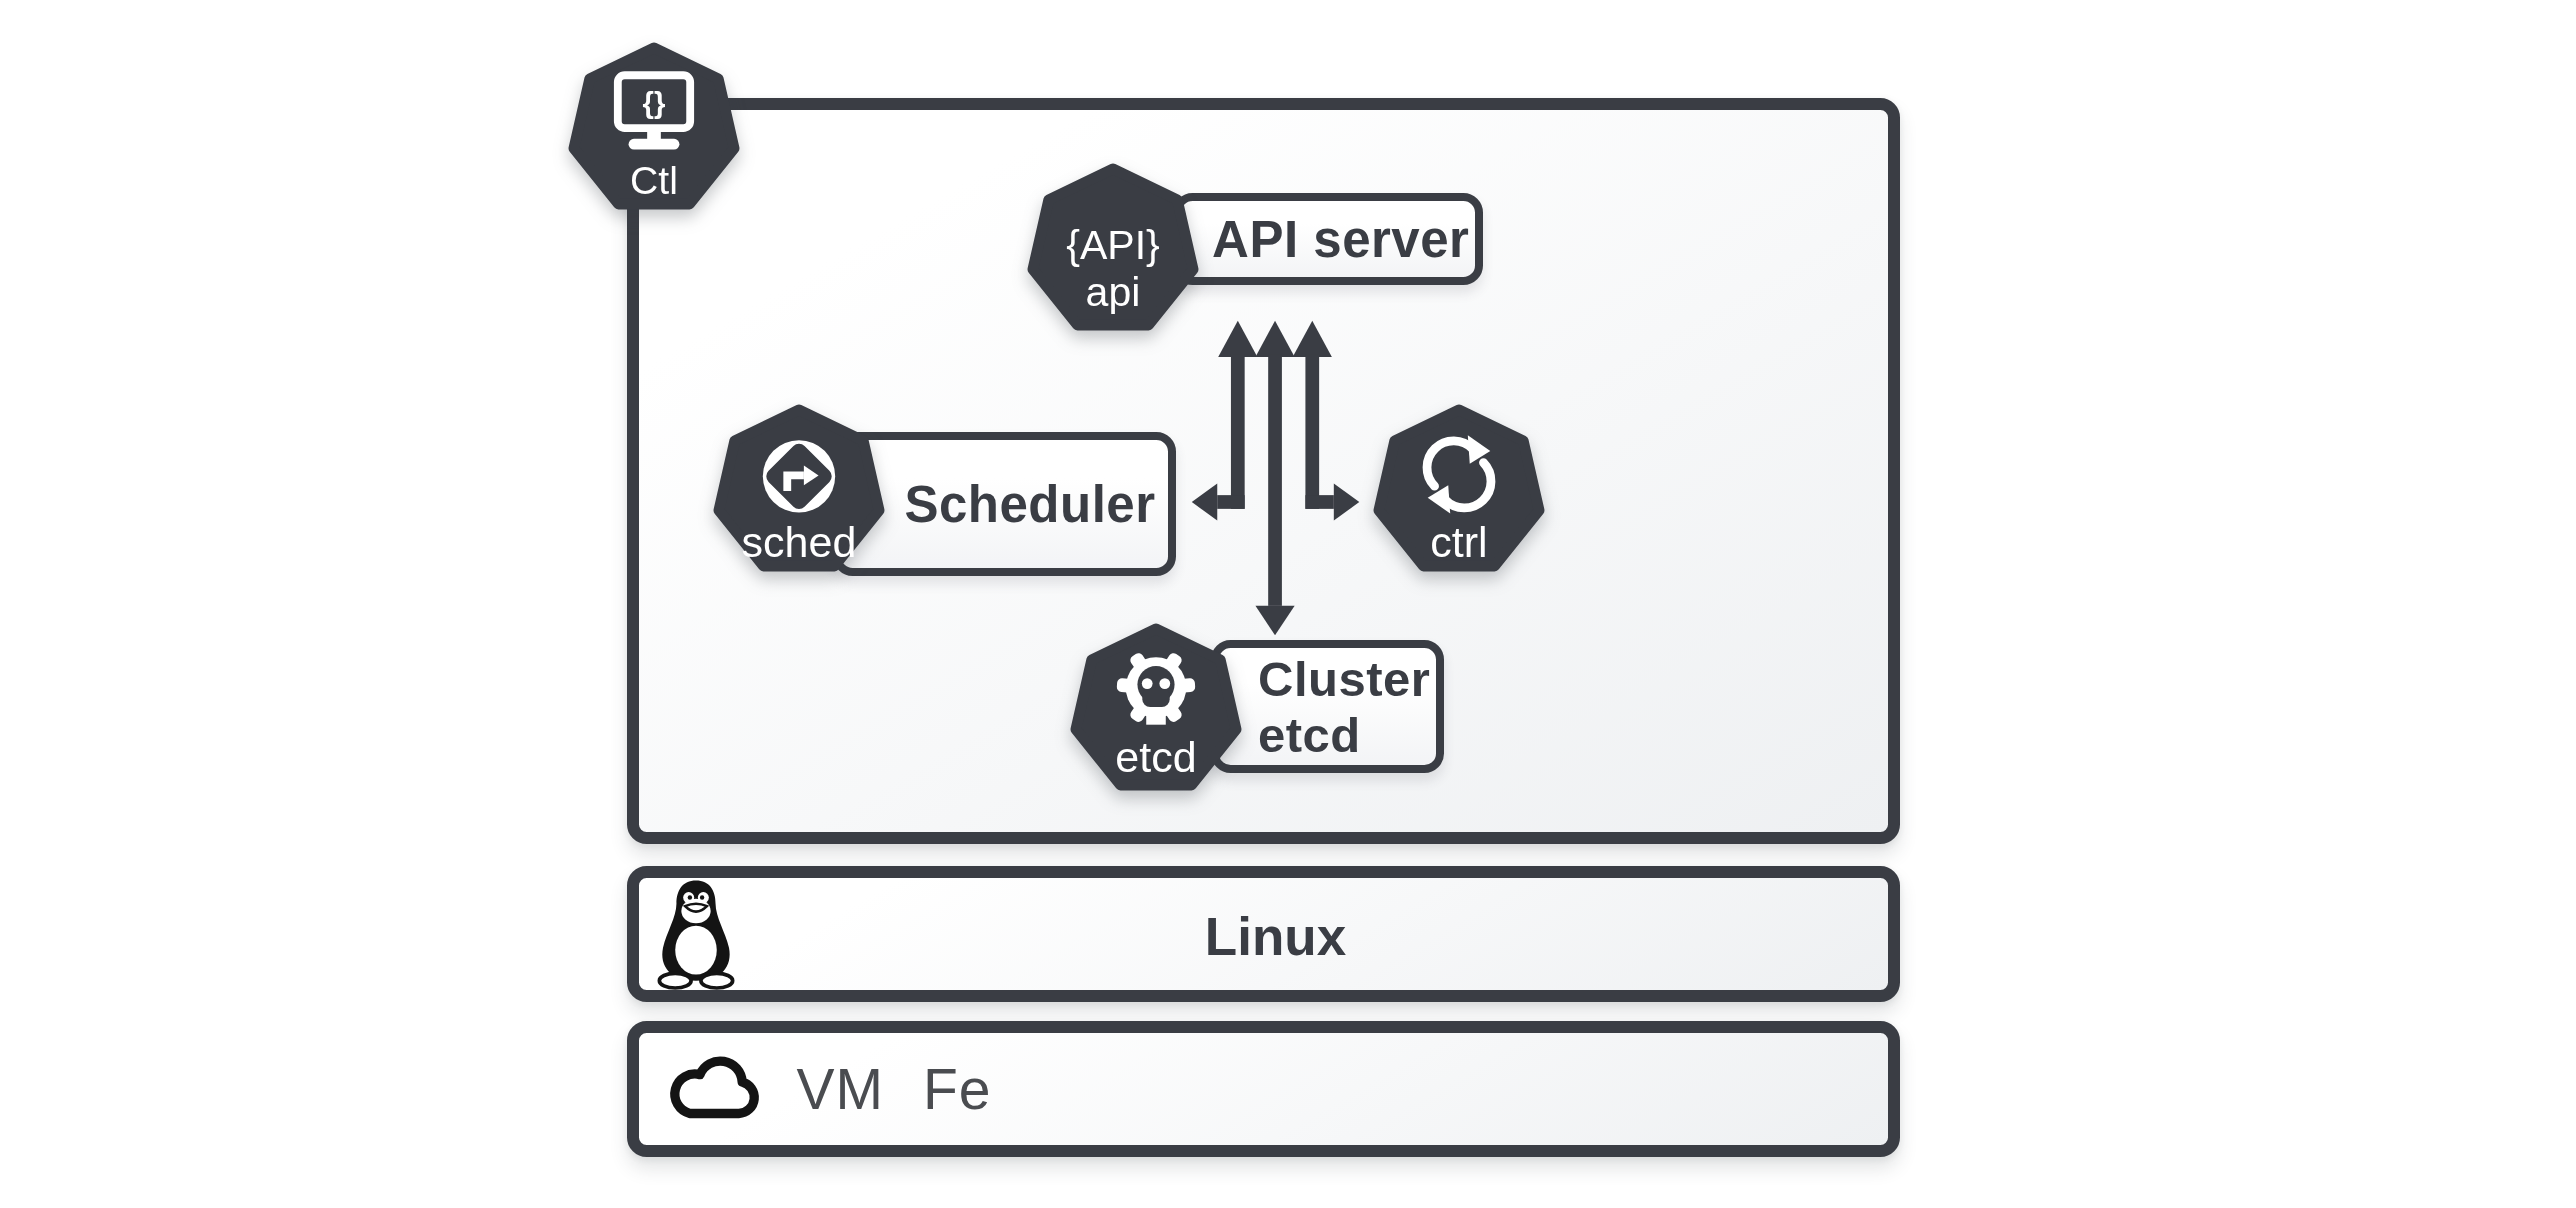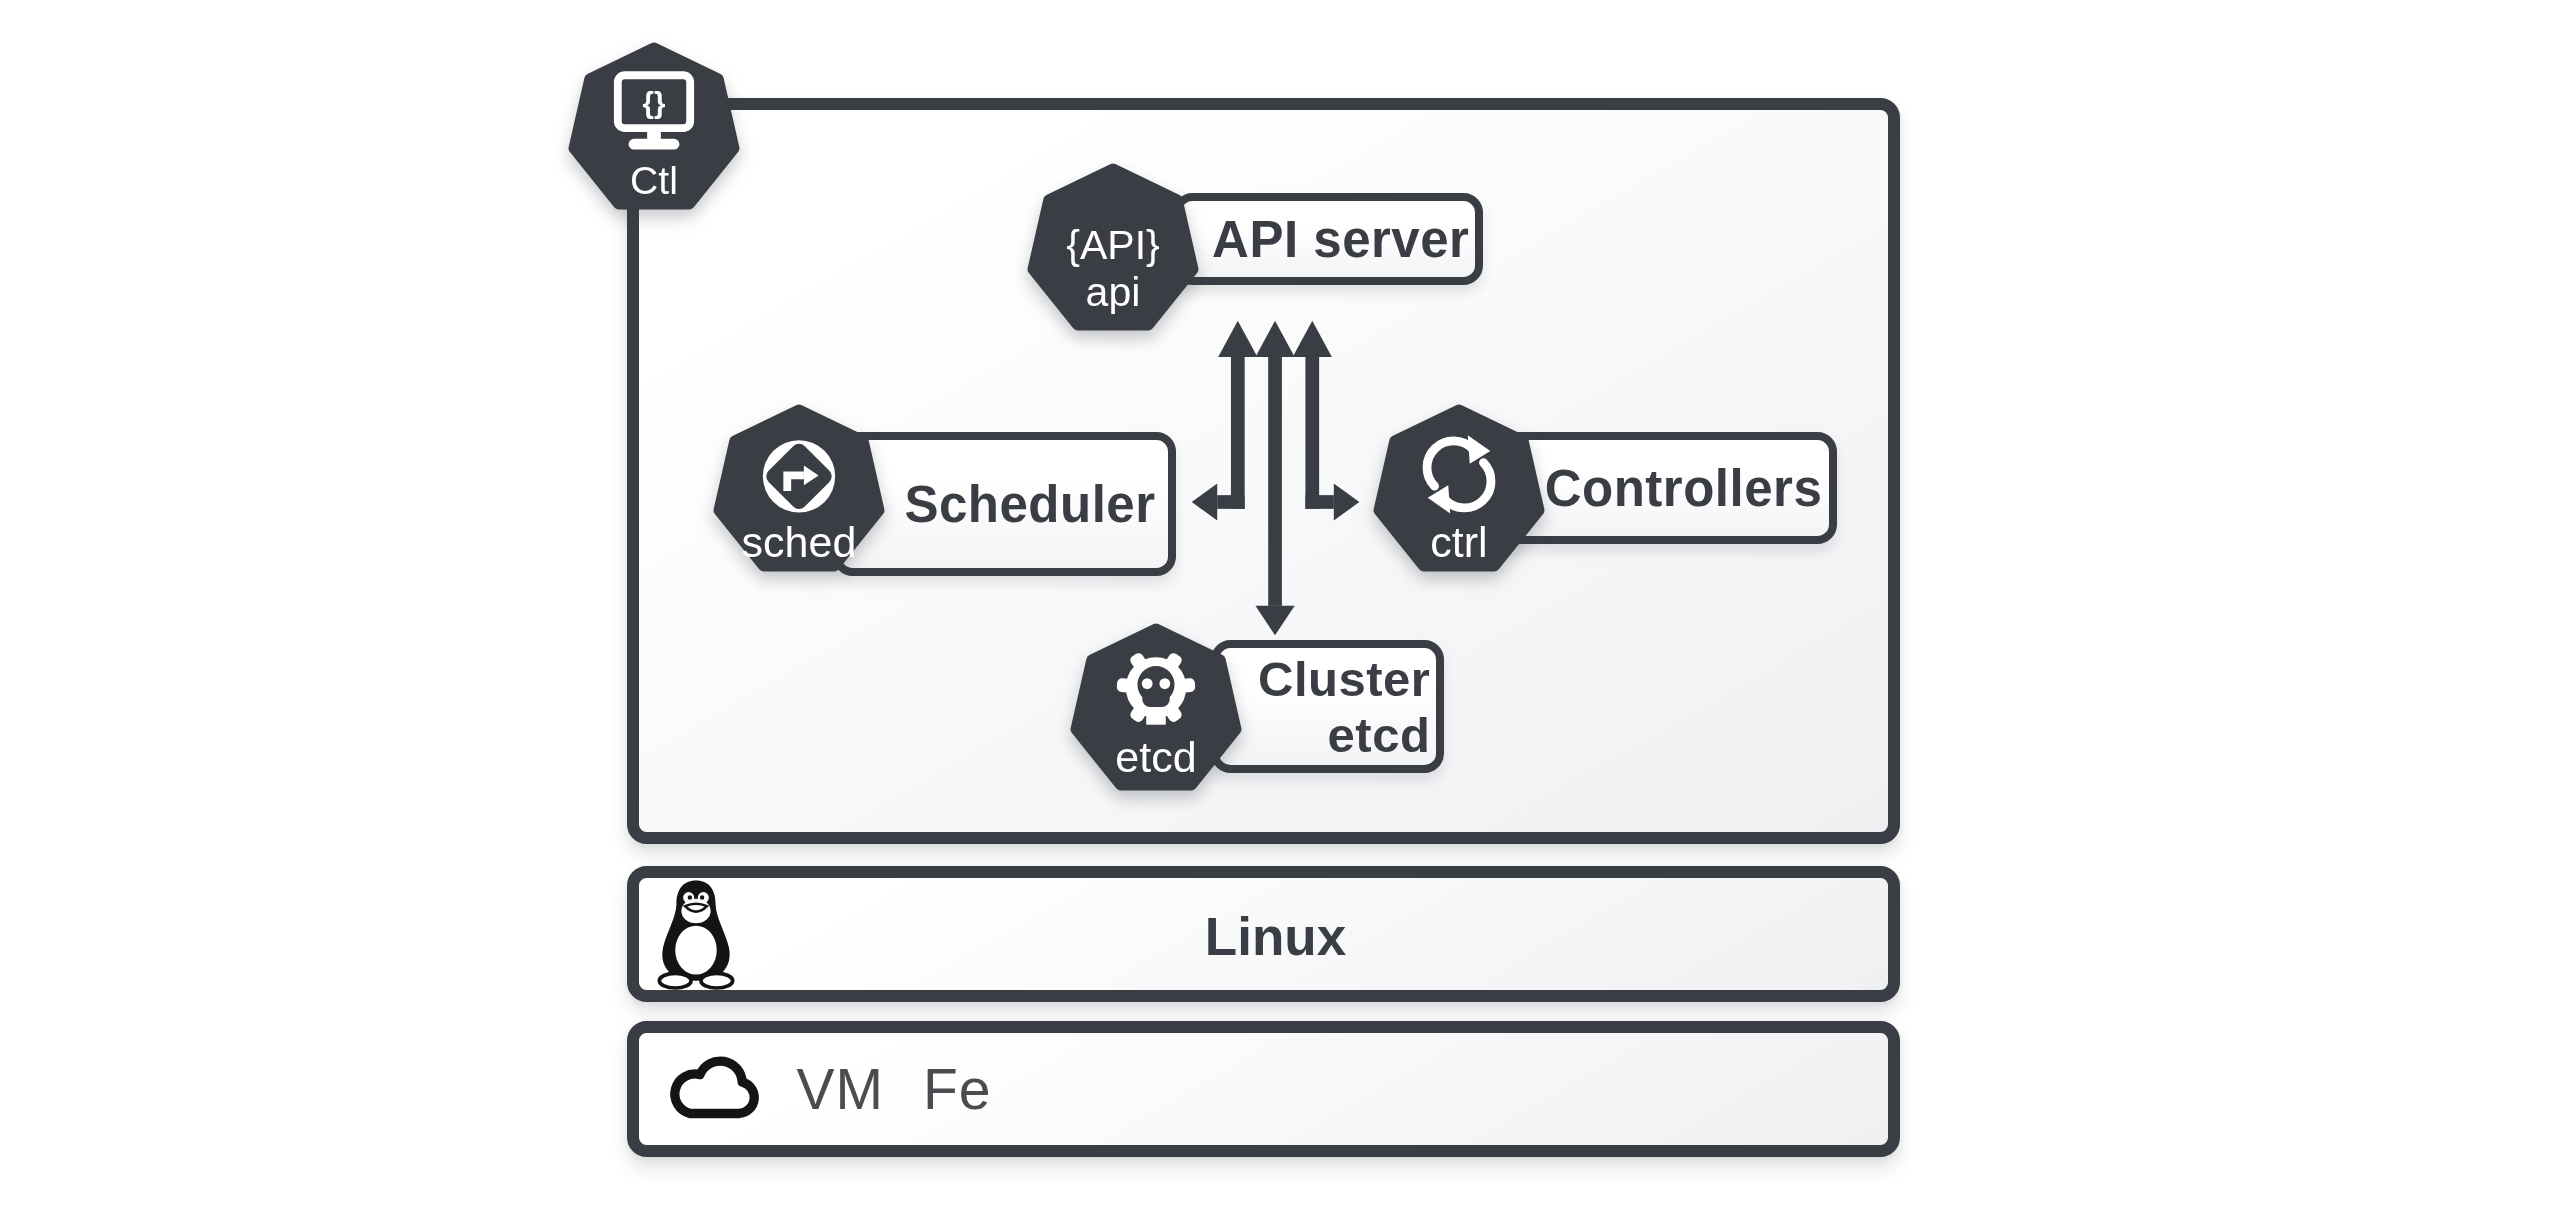--- a/index.html
+++ b/index.html
@@ -33,21 +33,21 @@
     background:linear-gradient(180deg,#ffffff 30%,#f3f4f6 100%);
     box-shadow:0 7.8px 11.8px rgba(55,60,70,.12);
     box-sizing:border-box;
     display:flex;align-items:center;justify-content:center;
     font-weight:700;font-size:51px;letter-spacing:0.5px;
     z-index:2;
   }
   .api-box{left:1173px;top:193px;width:310px;height:92px;padding-left:25.5px;align-items:center;}
   .sched-box{left:833px;top:432px;width:343px;height:144px;padding-left:51px;}
   .ctrl-box{left:1469px;top:432px;width:368px;height:112px;padding-left:61px;}
-  .etcd-box{left:1211px;top:640px;width:233px;height:133px;justify-content:flex-start;padding-left:39px;text-align:right;}
+  .etcd-box{left:1211px;top:640px;width:233px;height:133px;justify-content:flex-start;padding-left:39px;}
   .etcd-box .two-line{line-height:56px;font-size:49px;}
 
   
   .hex{position:absolute;width:176px;height:176px;z-index:5;
        filter:drop-shadow(0 8.8px 7.8px rgba(55,60,70,.28));}
   .hex text{fill:#ffffff;font-family:"Liberation Sans","DejaVu Sans",sans-serif;text-anchor:middle;}
   .hex-ctl{left:566px;top:42px;}
   .hex-api{left:1025px;top:163px;}
   .hex-sched{left:711px;top:404px;}
   .hex-ctrl{left:1371px;top:404px;}
@@ -91,23 +91,20 @@
     <polygon points="19,199 45,180 45,218"></polygon>
     <polygon points="190,199 164,180 164,218"></polygon>
     <polygon points="104,335 84,305 124,305"></polygon>
   </svg>
 
   <div class="node-box api-box">
     <span>API server</span>
   </div>
   <div class="node-box sched-box">
     <span>Scheduler</span>
-  </div>
-  <div class="node-box ctrl-box">
-    <span>Controllers</span>
   </div>
   <div class="node-box etcd-box">
     <span class="two-line">
       <span>Cluster</span><br>
       <span>etcd</span>
     </span>
   </div>
 
   <svg class="hex hex-ctl" viewBox="0 0 180 180">
     <polygon points="90,6 155.7,37.6 171.9,108.7 126.4,165.7 53.6,165.7 8.1,108.7 24.3,37.6" fill="#3a3d44" stroke="#3a3d44" stroke-width="11" stroke-linejoin="round"></polygon>

